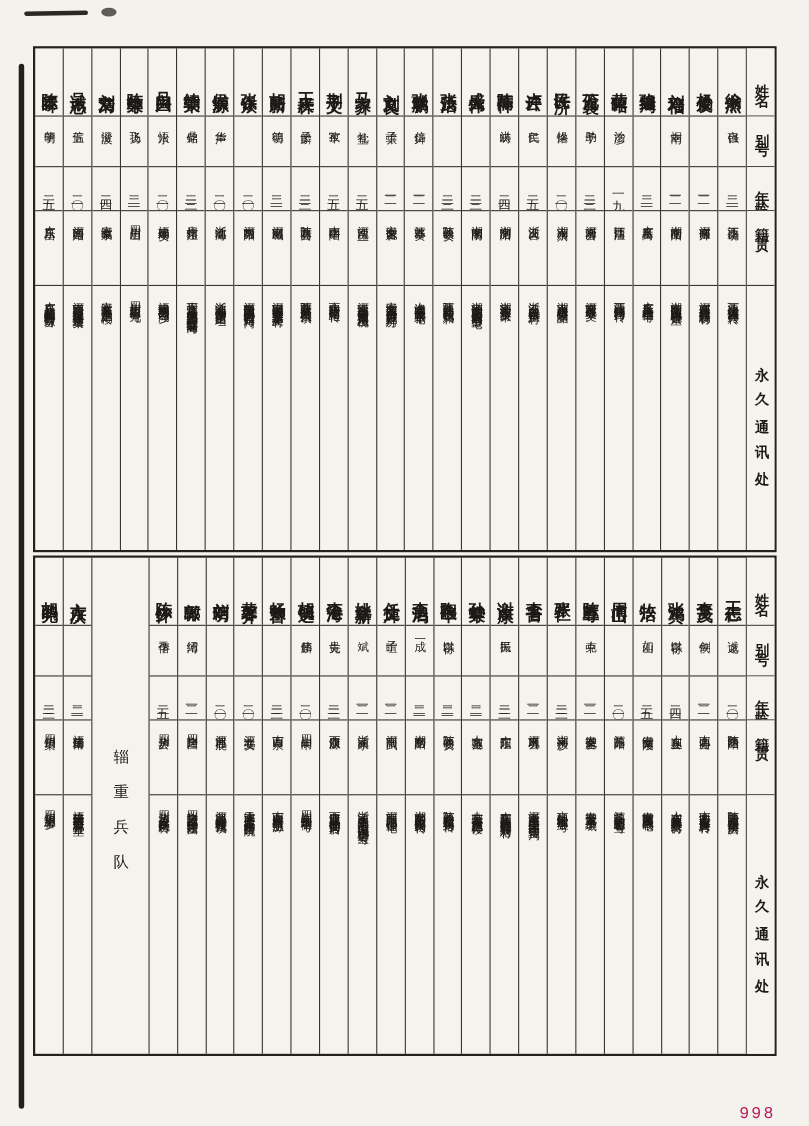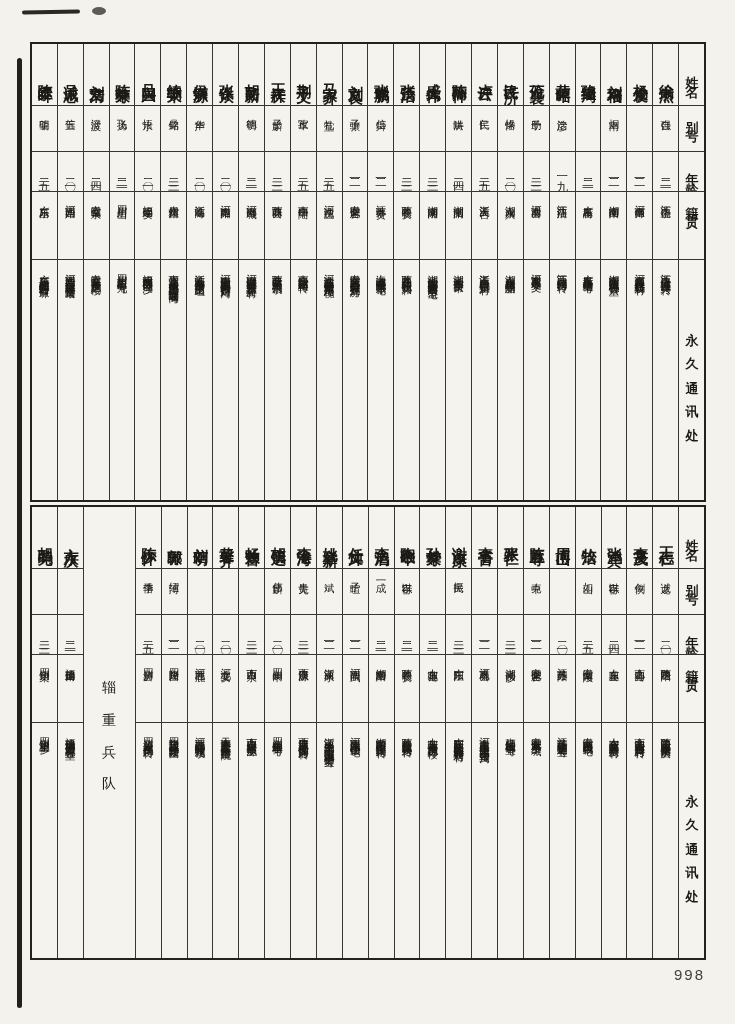--- a/index.html
+++ b/index.html
@@ -75,23 +75,23 @@
     font-size:13px;letter-spacing:9px;
   }
   .hdr .c-addr{align-items:center;}
   .hdr .c-addr .vtext{font-size:13px;letter-spacing:24px;}
   
   .section-col{flex:0 0 52px;}
   .section-col .cell{flex:1;border-bottom:none;align-items:center;}
   .section-col .vtext{font-size:14px;letter-spacing:32px;}
   
   .page-number{
-    position:absolute;right:30px;top:966px;
-    font-size:15px;letter-spacing:2px;color:#404040;
-    font-family:Liberation Sans, sans-serif;
+    position:absolute;right:30px;top:1004px;
+    font-size:15px;letter-spacing:2px;color:#be185d;
+    font-family:Liberation Mono, monospace;
   }
 </style>
 </head>
 <body>
 
 <div class="page">
   <div class="edge-left"></div>
   <div class="smudge-top"></div>
   <div class="smudge-top2"></div>
 

